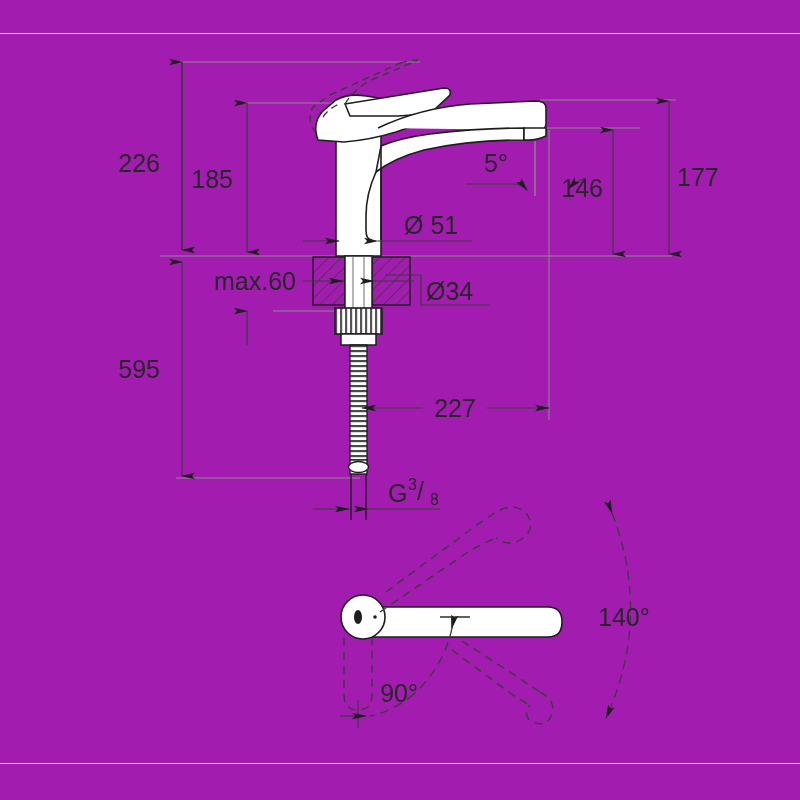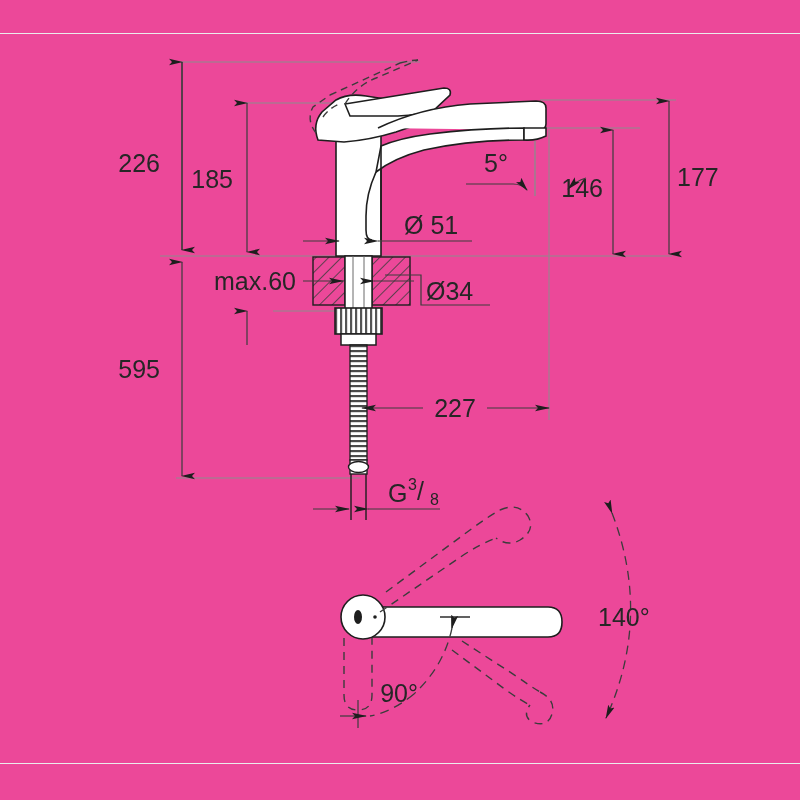--- a/index.html
+++ b/index.html
@@ -4,21 +4,21 @@
 <style>
   html, body {
     margin: 0;
     padding: 0;
     background: #ffffff;
   }
   #page {
     position: relative;
     width: 800px;
     height: 800px;
-    background: #ec4899;
+    background: #a21caf;
     overflow: hidden;
     font-family: "Liberation Sans", sans-serif;
   }
   .page-border {
     position: absolute;
     left: 0;
     width: 800px;
     height: 1px;
     background: #ececec;
   }

